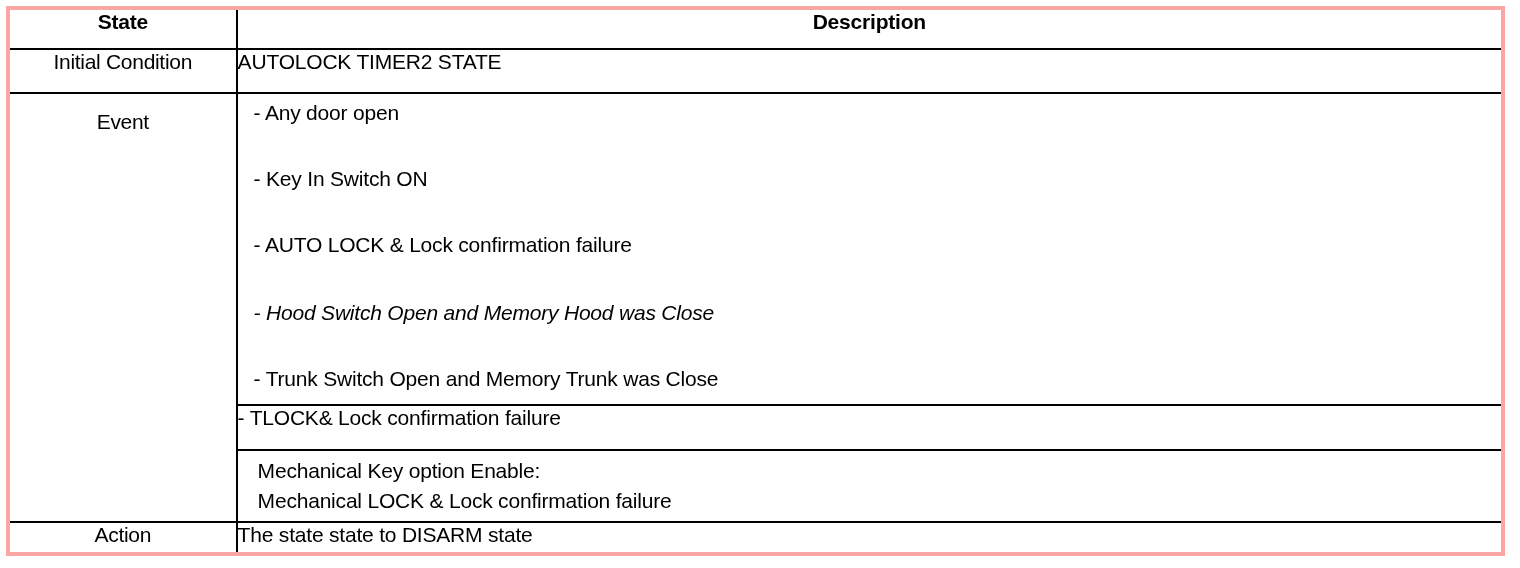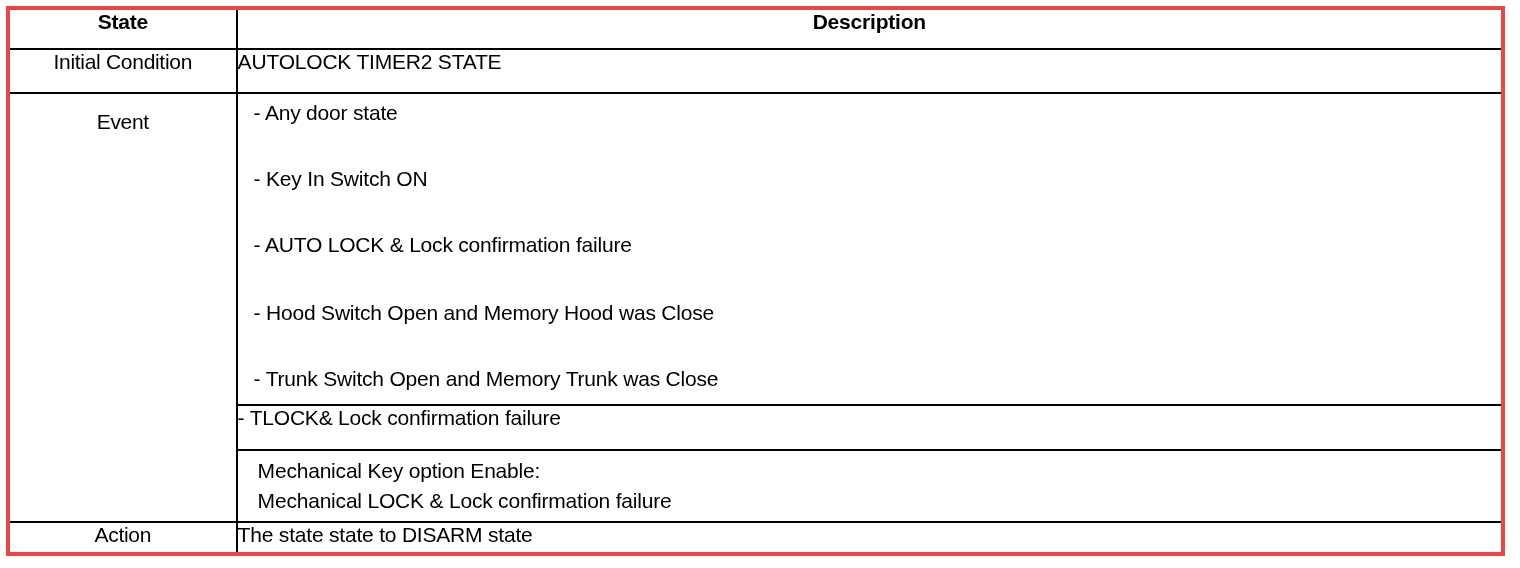--- a/index.html
+++ b/index.html
@@ -20,21 +20,21 @@
     height: 568px;
     background: #ffffff;
   }
   .state-table {
     position: absolute;
     left: 6px;
     top: 6px;
     width: 1499px;
     border-collapse: collapse;
     table-layout: fixed;
-    border: 4px solid #ef4444;
+    border: 4px solid #fca5a5;
   }
   .state-table td,
   .state-table th {
     border: 2px solid #000000;
     padding: 0;
     vertical-align: top;
     background: #ffffff;
   }
   .col-state  { width: 228px; }
   .col-desc   { width: 1263px; }
@@ -92,21 +92,21 @@
   .event-line {
     position: absolute;
     left: 8px;
     font-size: 21px;
     letter-spacing: -0.2px;
     white-space: nowrap;
   }
   .event-line.e0 { top: 7px;   }
   .event-line.e1 { top: 73px;  }
   .event-line.e2 { top: 139px; }
-  .event-line.e3 { top: 207px; }
+  .event-line.e3 { top: 207px; font-style: italic; }
   .event-line.e4 { top: 273px; }
 
   .mech-line {
     display: block;
     font-size: 21px;
     letter-spacing: -0.2px;
     line-height: 30px;
     white-space: nowrap;
   }
   .mech-wrap { padding: 5px 0 5px 8px; }
@@ -131,21 +131,21 @@
 
       <tr class="row-initial">
         <td class="label-cell">Initial Condition</td>
         <td class="desc-cell">AUTOLOCK TIMER2 STATE</td>
       </tr>
 
       <tr>
         <td class="label-cell top-aligned" rowspan="3">Event</td>
         <td class="events-block">
           <div class="events-list">
-            <div class="event-line e0">-  Any door state</div>
+            <div class="event-line e0">-  Any door open</div>
             <div class="event-line e1">-  Key In Switch ON</div>
             <div class="event-line e2">-  AUTO LOCK &amp; Lock confirmation failure</div>
             <div class="event-line e3">-  Hood Switch Open and Memory Hood was Close</div>
             <div class="event-line e4">-  Trunk Switch Open and Memory Trunk was Close</div>
           </div>
         </td>
       </tr>
 
       <tr class="row-tlock">
         <td class="desc-cell">-  TLOCK&amp; Lock confirmation failure</td>

